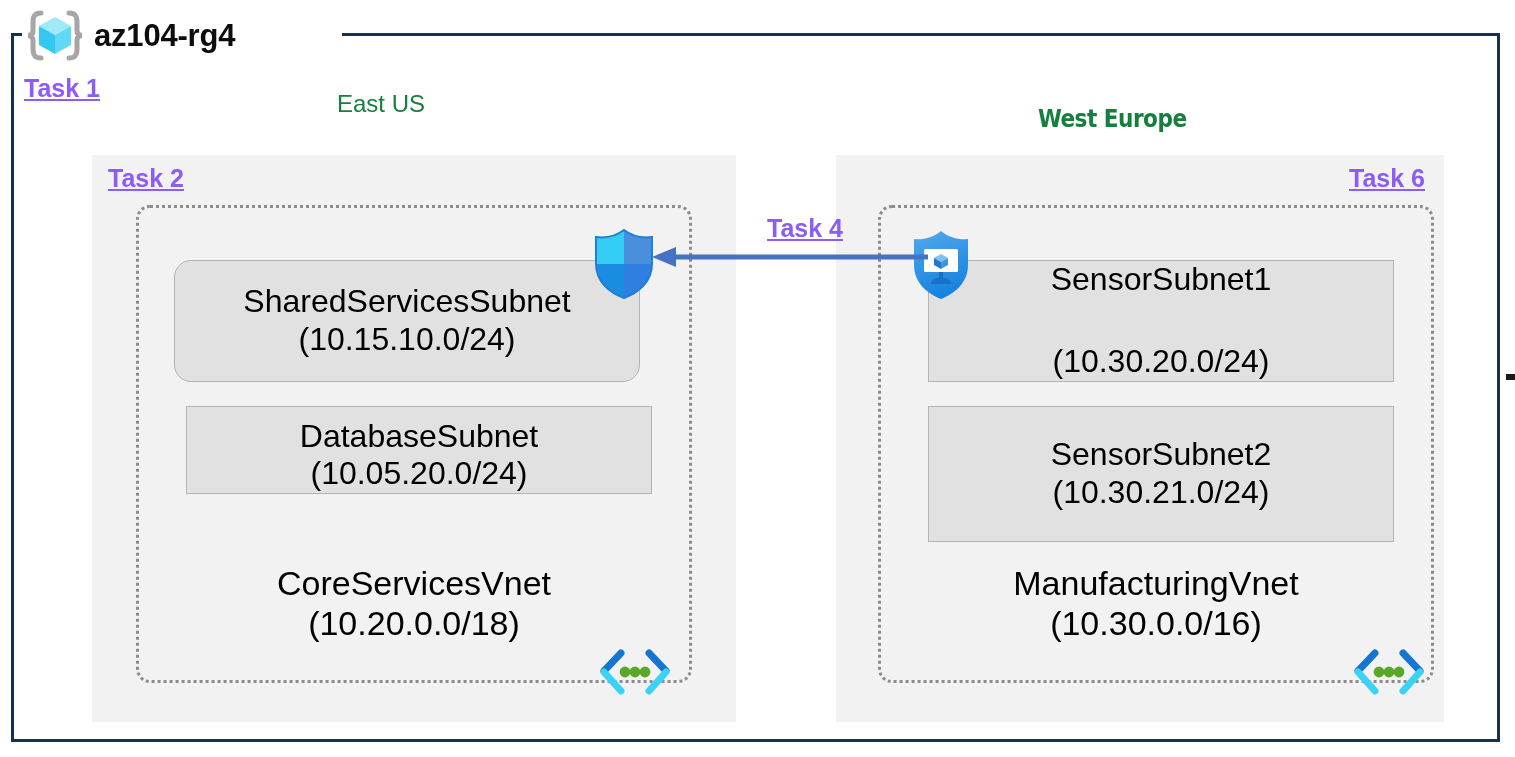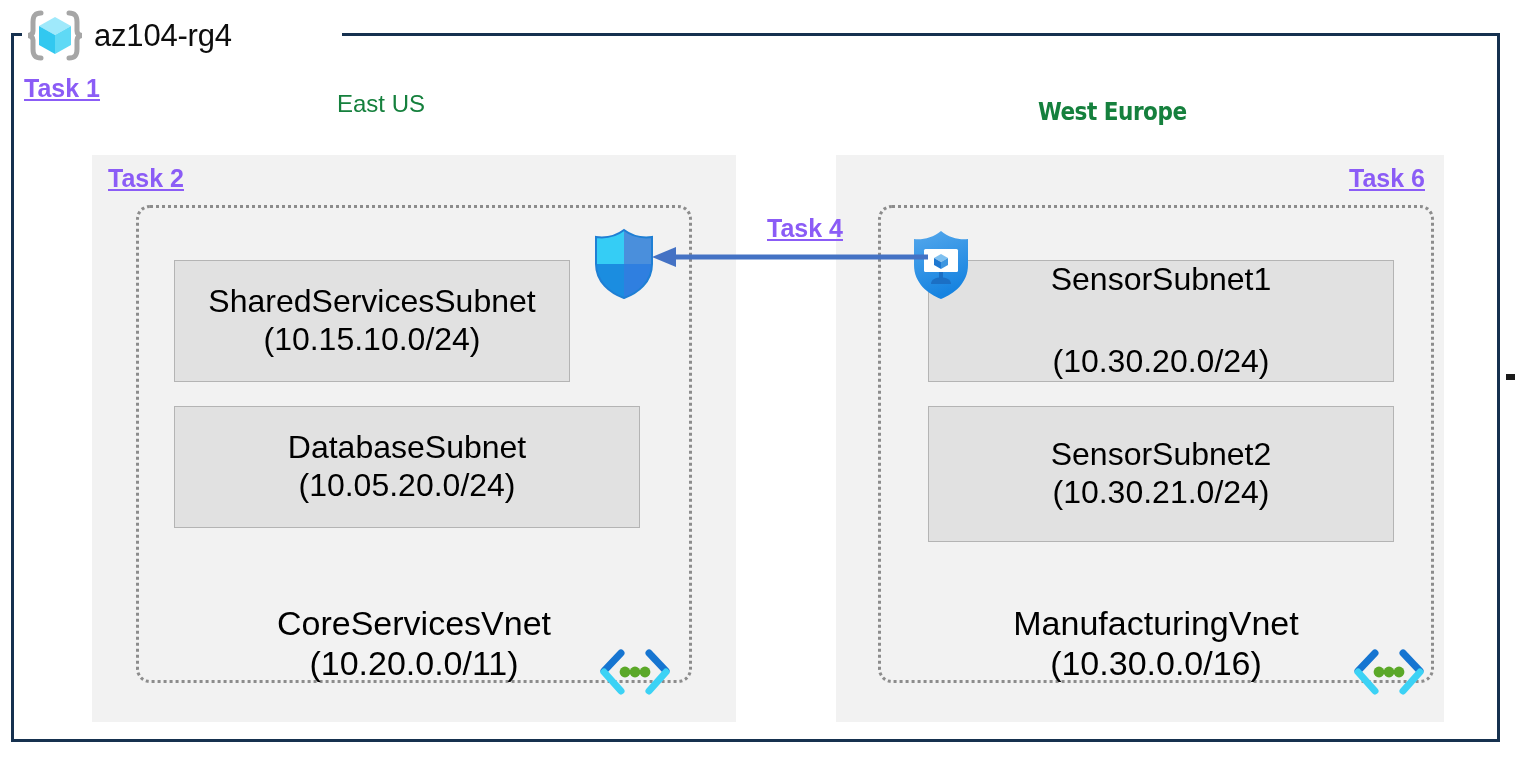--- a/index.html
+++ b/index.html
@@ -39,21 +39,21 @@
     position: absolute;
     left: 24px;
     top: 8px;
     height: 56px;
     display: flex;
     align-items: center;
     gap: 8px;
   }
   #rg-title {
     font-size: 31px;
-    font-weight: normal;
+    font-weight: bold;
     color: #0d0d0d;
     letter-spacing: -0.2px;
     white-space: nowrap;
   }
 
   
   .rg-icon {
     position: relative;
     width: 62px;
     height: 56px;
@@ -81,21 +81,21 @@
     color: #15803d;
     white-space: nowrap;
   }
   #region-title-east {
     left: 337px;
     top: 90px;
     font-family: "Liberation Sans", sans-serif;
   }
   #region-title-west {
     left: 1038px;
-    top: 98px;
+    top: 105px;
     font-family: "DejaVu Sans Condensed", "DejaVu Sans", sans-serif;
     font-weight: bold;
     letter-spacing: -0.5px;
   }
 
   
   .region-box {
     position: absolute;
     background: #f2f2f2;
     top: 155px;
@@ -127,32 +127,31 @@
     flex-direction: column;
     align-items: center;
     justify-content: center;
     line-height: 1.18;
   }
   .subnet-name, .subnet-cidr {
     font-size: 32px;
     color: #000000;
     white-space: nowrap;
   }
-  #subnet-shared   { left: 174px; top: 260px; width: 396px; height: 122px; }
-  #subnet-database { left: 174px; top: 406px; width: 466px; height: 122px; }
+  #subnet-shared   { left: 174px; top: 260px; width: 466px; height: 122px; border-radius: 17px; }
+  #subnet-database { left: 186px; top: 406px; width: 466px; height: 88px; justify-content: flex-end; }
   #subnet-sensor1  { left: 928px; top: 260px; width: 466px; height: 122px; gap: 44px; }
   #subnet-sensor2  { left: 928px; top: 406px; width: 466px; height: 136px; }
 
   
   .vnet-caption {
     position: absolute;
     text-align: center;
     line-height: 1.18;
     width: 556px;
-    margin-top: 40px;
   }
   .vnet-name, .vnet-cidr {
     font-size: 34px;
     color: #000000;
     white-space: nowrap;
   }
   #vnet-caption-east { left: 136px; top: 563px; }
   #vnet-caption-west { left: 878px; top: 563px; }
 
   
@@ -238,21 +237,21 @@
   <span class="subnet-cidr">(10.15.10.0/24)</span>
 </div>
 
 <div class="subnet-box" id="subnet-database">
   <span class="subnet-name">DatabaseSubnet</span>
   <span class="subnet-cidr">(10.05.20.0/24)</span>
 </div>
 
 <div class="vnet-caption" id="vnet-caption-east">
   <div class="vnet-name">CoreServicesVnet</div>
-  <div class="vnet-cidr">(10.20.0.0/11)</div>
+  <div class="vnet-cidr">(10.20.0.0/18)</div>
 </div>
 
 <span class="vnet-corner-icon" id="vnet-icon-east">
   <svg width="74" height="48" viewBox="0 0 74 48">
 
     <path d="M23 5 L6 23" stroke="#1675d1" stroke-width="7" stroke-linecap="round" fill="none"></path>
     <path d="M6 24 L23 43" stroke="#3cd2f5" stroke-width="7" stroke-linecap="round" fill="none"></path>
 
     <path d="M51 5 L68 23" stroke="#1675d1" stroke-width="7" stroke-linecap="round" fill="none"></path>
     <path d="M68 24 L51 43" stroke="#3cd2f5" stroke-width="7" stroke-linecap="round" fill="none"></path>

